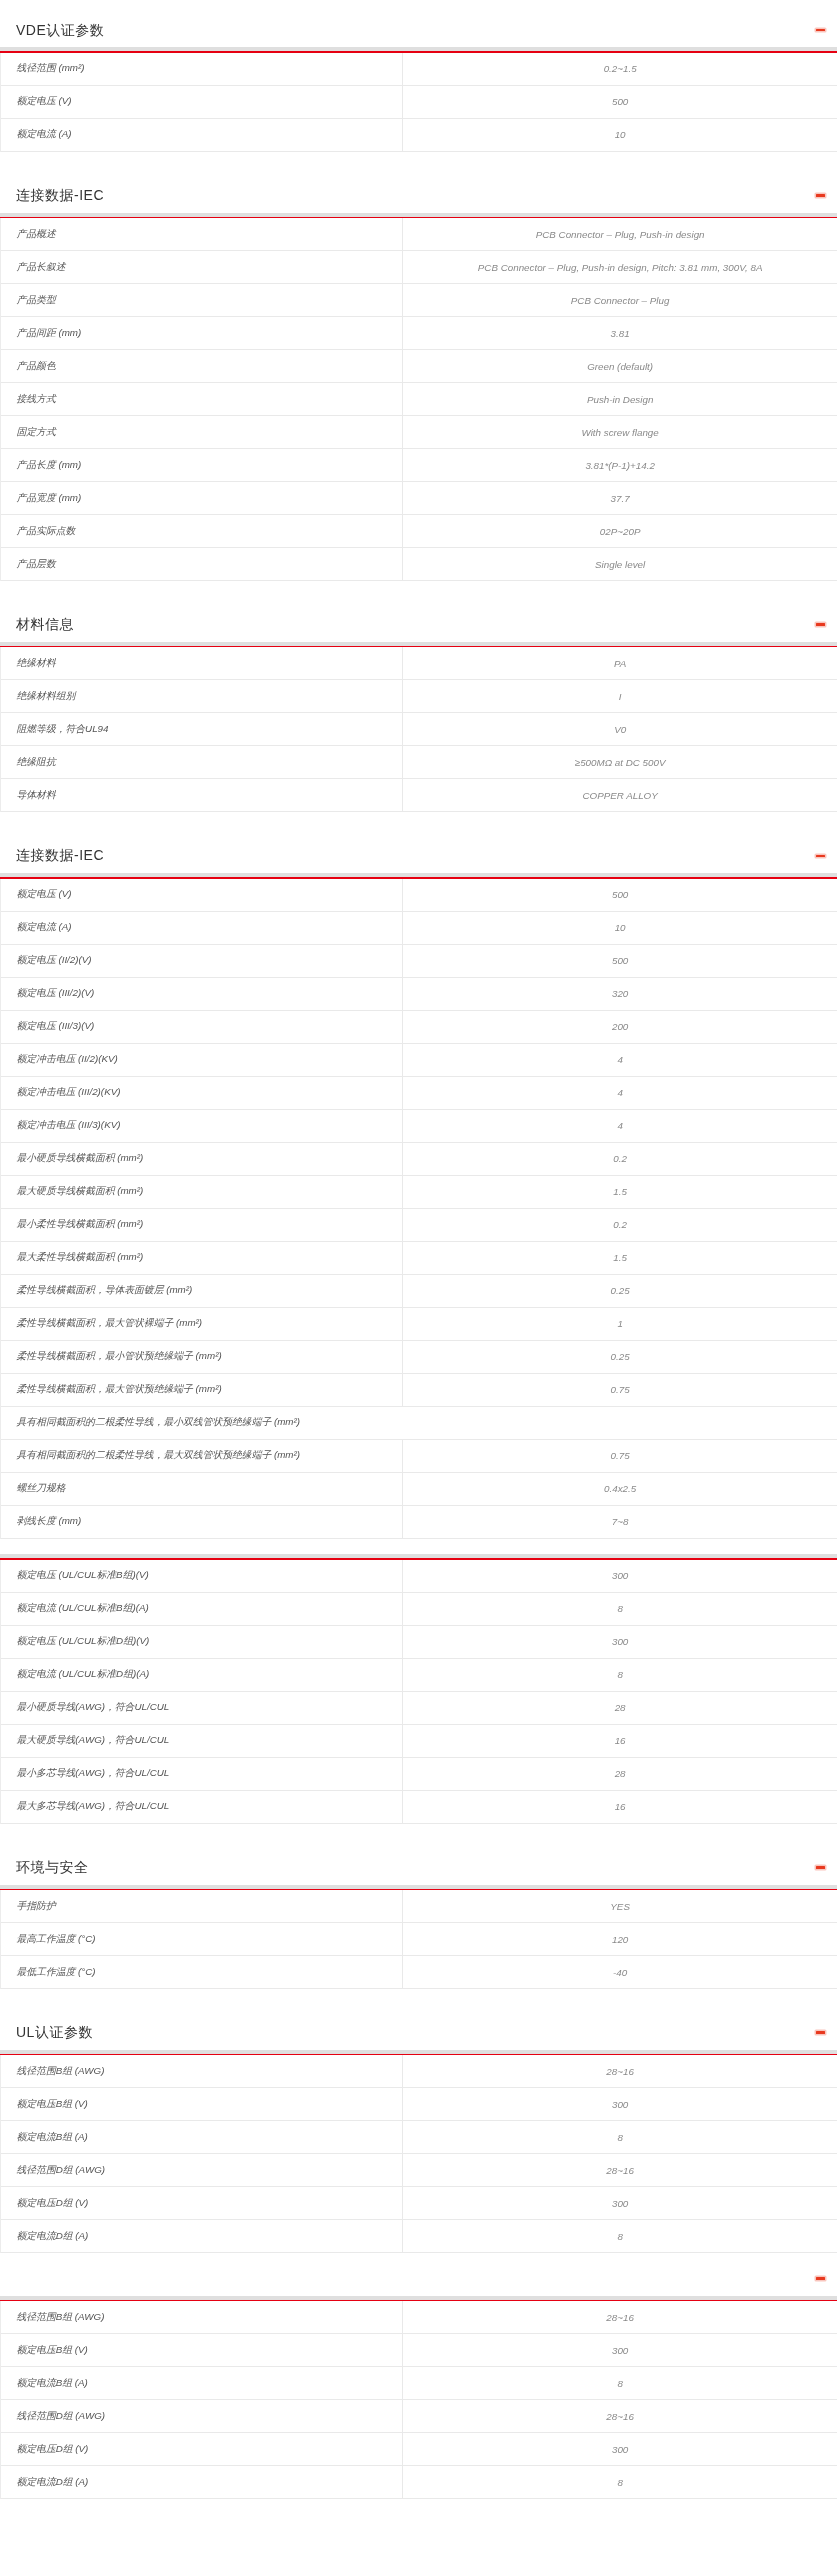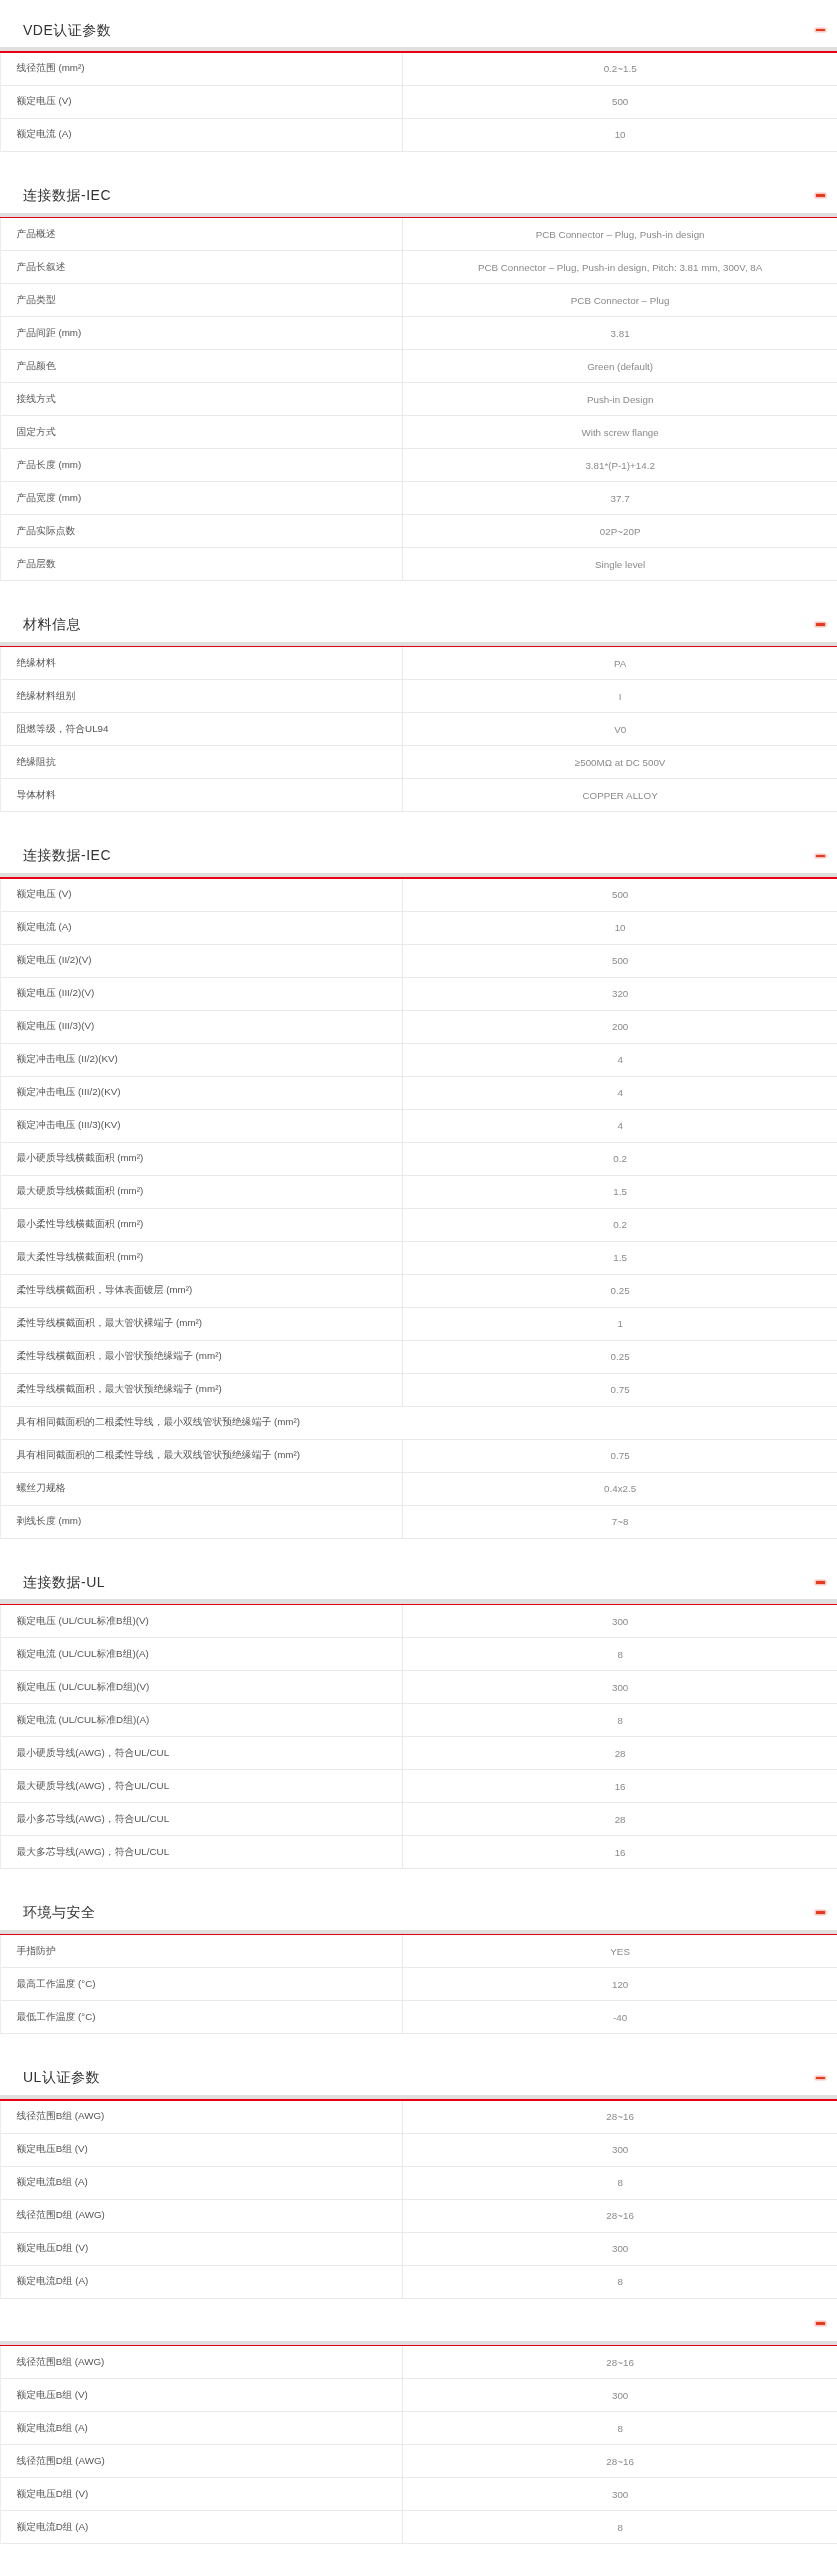--- a/index.html
+++ b/index.html
@@ -10,37 +10,37 @@
     color:#333;
   }
   .page { width:838px; min-height:2835px; box-sizing:border-box; padding:2.1px 0 31px; background:#fff; }
 
   .section { margin-top:15.5px; }
   .section:first-child { margin-top:0; }
 
   .section-head { position:relative; padding-top:18.5px; }
   .section-title {
     font-size:14px; line-height:18.5px; height:18.5px;
-    color:#333; padding-left:23px; letter-spacing:0.5px;
+    color:#333; padding-left:16px; letter-spacing:0.5px;
     font-weight:300;
   }
   .collapse-btn {
     position:absolute; right:13.4px; bottom:7.7px;
     width:8.2px; height:2.6px; background:#e8391f; border-radius:0.5px;
     box-shadow:0 0 0 1.5px rgba(240,110,90,0.40);
     cursor:pointer;
   }
   .dotted-band {
     height:4.1px; margin-top:8.2px;
     background-image:radial-gradient(circle,#d9d9d9 0.5px,transparent 0.7px);
     background-size:1.5px 1.5px;
   }
   .red-line { height:1.5px; background:#e60012; }
 
-  .spec-table { border-left:0.5px solid #ececec; border-right:0.5px solid #ececec; }
+  .spec-table { border-left:0.5px solid #ececec; border-right:0.5px solid #ececec;font-style:italic; }
   .spec-row { display:flex; height:32px; border-bottom:0.5px solid #e9e9e9; align-items:stretch; }
   .spec-label {
     width:48%; box-sizing:border-box; padding-left:15.5px; padding-right:8.2px;
     font-size:9.8px; color:#555;
     display:flex; align-items:center;
   }
   .spec-value {
     width:52%; box-sizing:border-box; padding:0 10.3px;
     font-size:9.8px; color:#8a8a8a;
     border-left:0.5px solid #e9e9e9;
@@ -283,24 +283,20 @@
   </div>
 
   <div class="spec-row">
     <div class="spec-label">剥线长度 (mm)</div>
     <div class="spec-value">7~8</div>
   </div>
 </div>
   </div>
 
   <div class="section">
-    <div class="section-head">
-      <div class="section-title">连接数据-UL</div>
-      <div class="collapse-btn"></div>
-    </div>
     <div class="dotted-band"></div>
     <div class="red-line"></div>
     <div class="spec-table">
   <div class="spec-row">
     <div class="spec-label">额定电压 (UL/CUL标准B组)(V)</div>
     <div class="spec-value">300</div>
   </div>
 
   <div class="spec-row">
     <div class="spec-label">额定电流 (UL/CUL标准B组)(A)</div>

